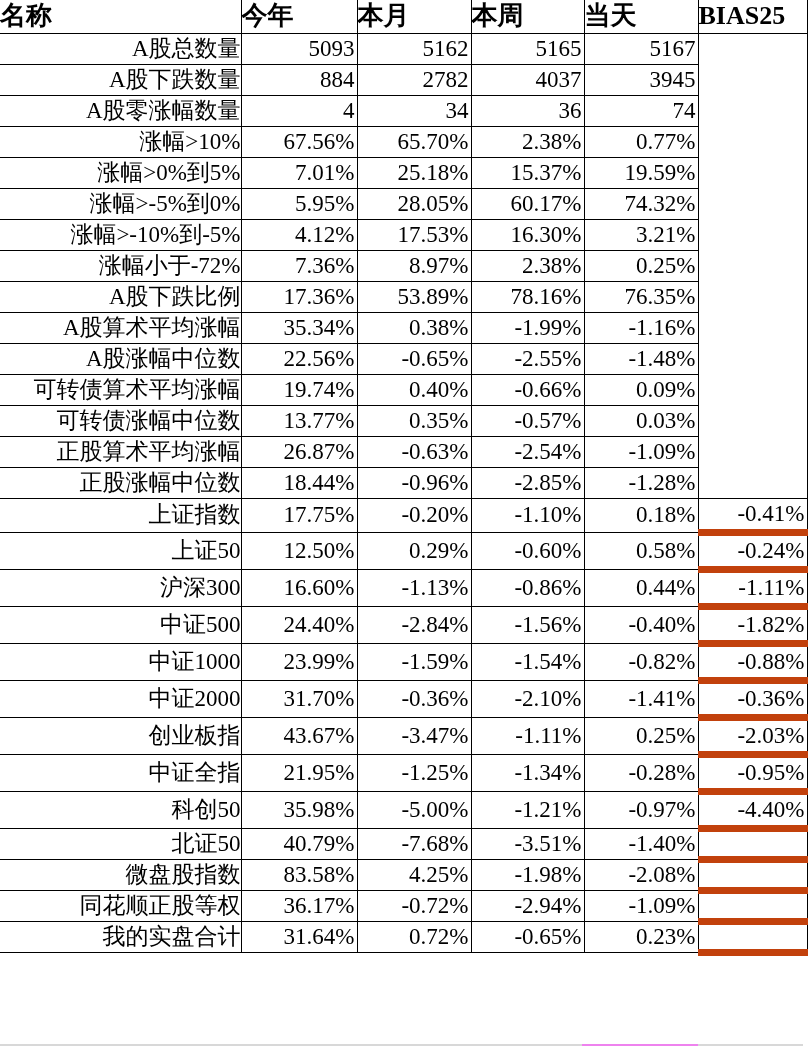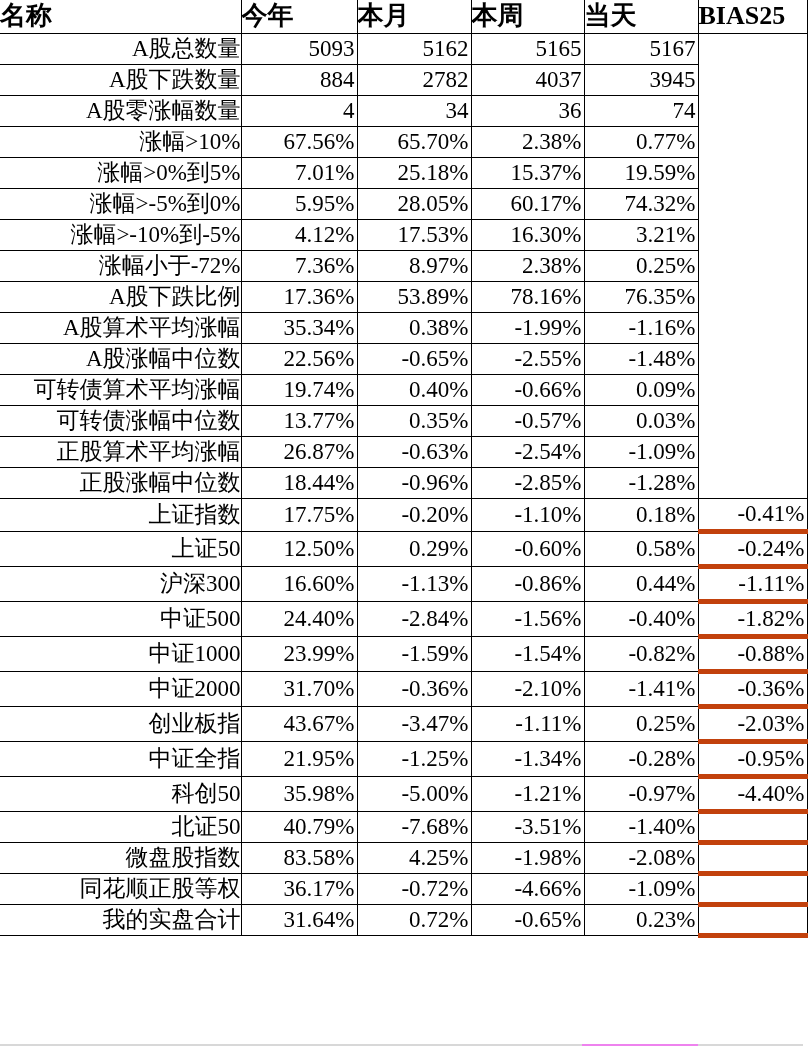--- a/index.html
+++ b/index.html
@@ -51,21 +51,21 @@
   tbody td.num {
     text-align: right;
     padding-right: 2px;
   }
   tbody td.bias {
     border-top: none;
     border-bottom: none;
   }
   tbody td.bias.bordered {
     border-top: 1px solid #000;
-    border-bottom: 5px solid #c2410c;
+    border-bottom: 7px solid #c2410c;
   }
   .bottom-gridline {
     position: absolute;
     left: 0; top: 1044px;
     width: 803px; height: 2px;
   }
   .selection-underline {
     position: absolute;
     left: 582px; top: 1044px;
     width: 116px; height: 2px;
@@ -300,21 +300,21 @@
           <td class="num">83.58%</td>
           <td class="num">4.25%</td>
           <td class="num">-1.98%</td>
           <td class="num">-2.08%</td>
           <td class="num bias bordered"></td>
         </tr>
         <tr>
           <td class="name">同花顺正股等权</td>
           <td class="num">36.17%</td>
           <td class="num">-0.72%</td>
-          <td class="num">-4.66%</td>
+          <td class="num">-2.94%</td>
           <td class="num">-1.09%</td>
           <td class="num bias bordered"></td>
         </tr>
         <tr>
           <td class="name">我的实盘合计</td>
           <td class="num">31.64%</td>
           <td class="num">0.72%</td>
           <td class="num">-0.65%</td>
           <td class="num">0.23%</td>
           <td class="num bias bordered"></td>

